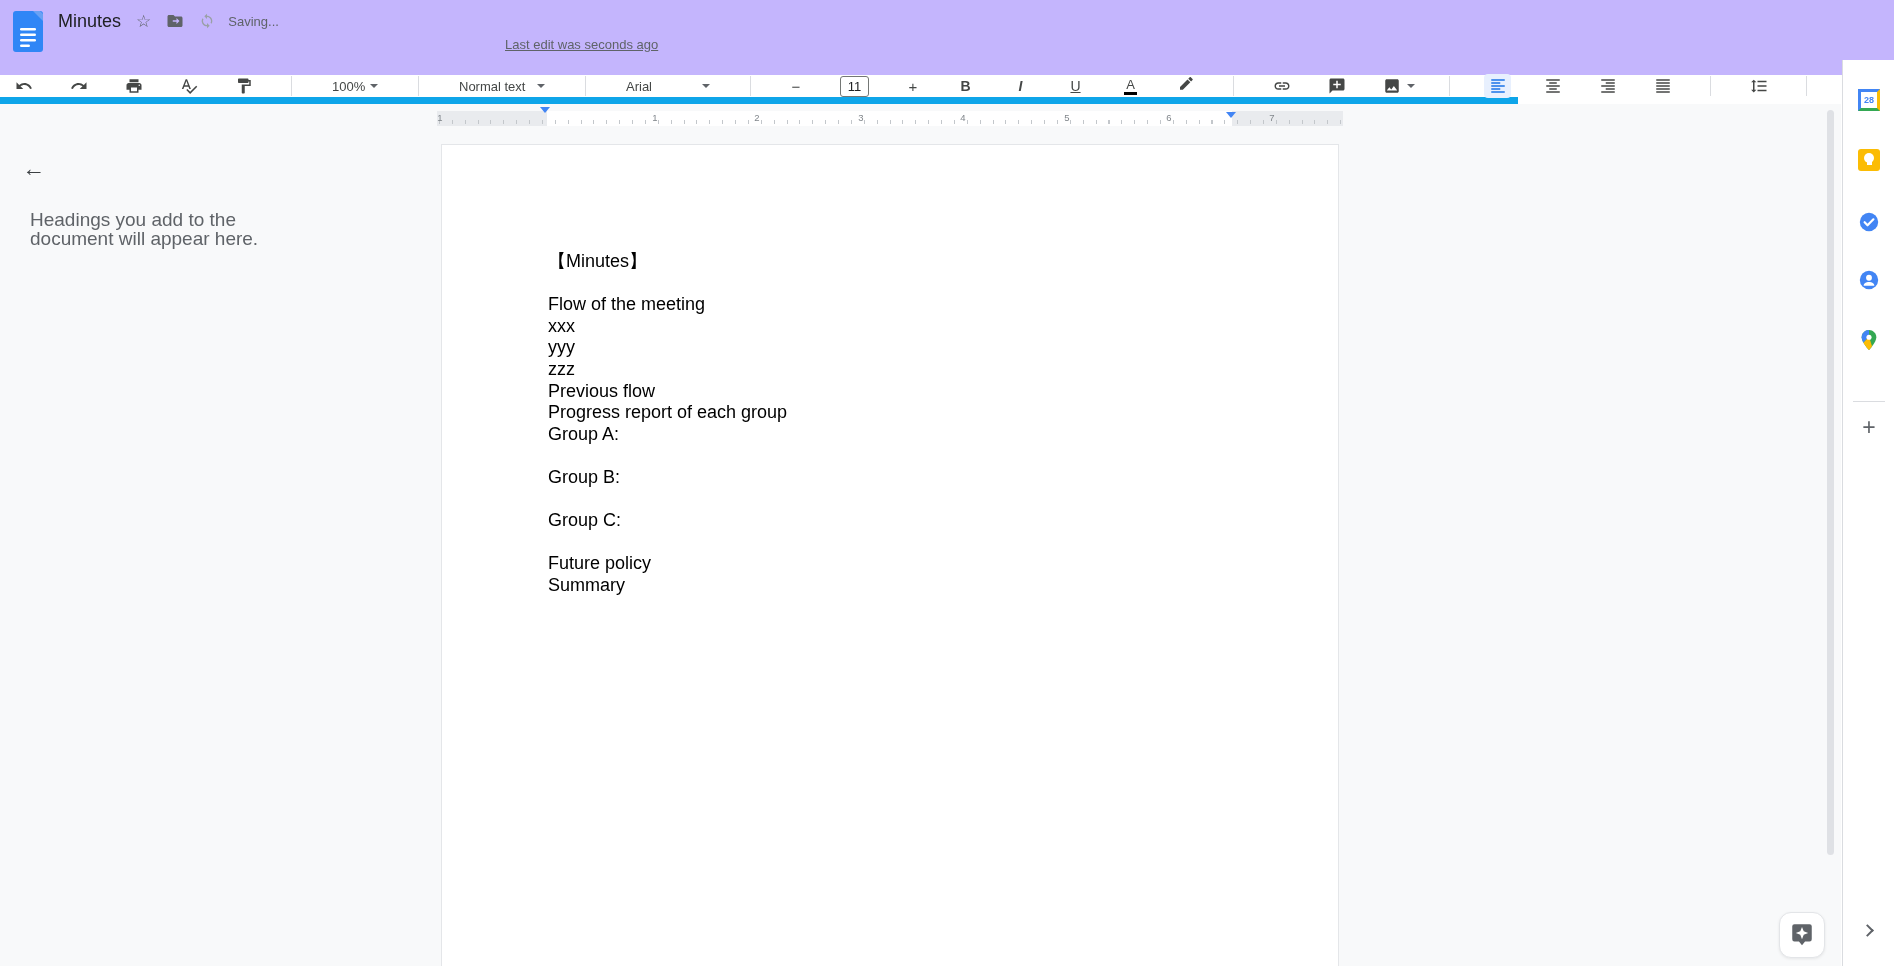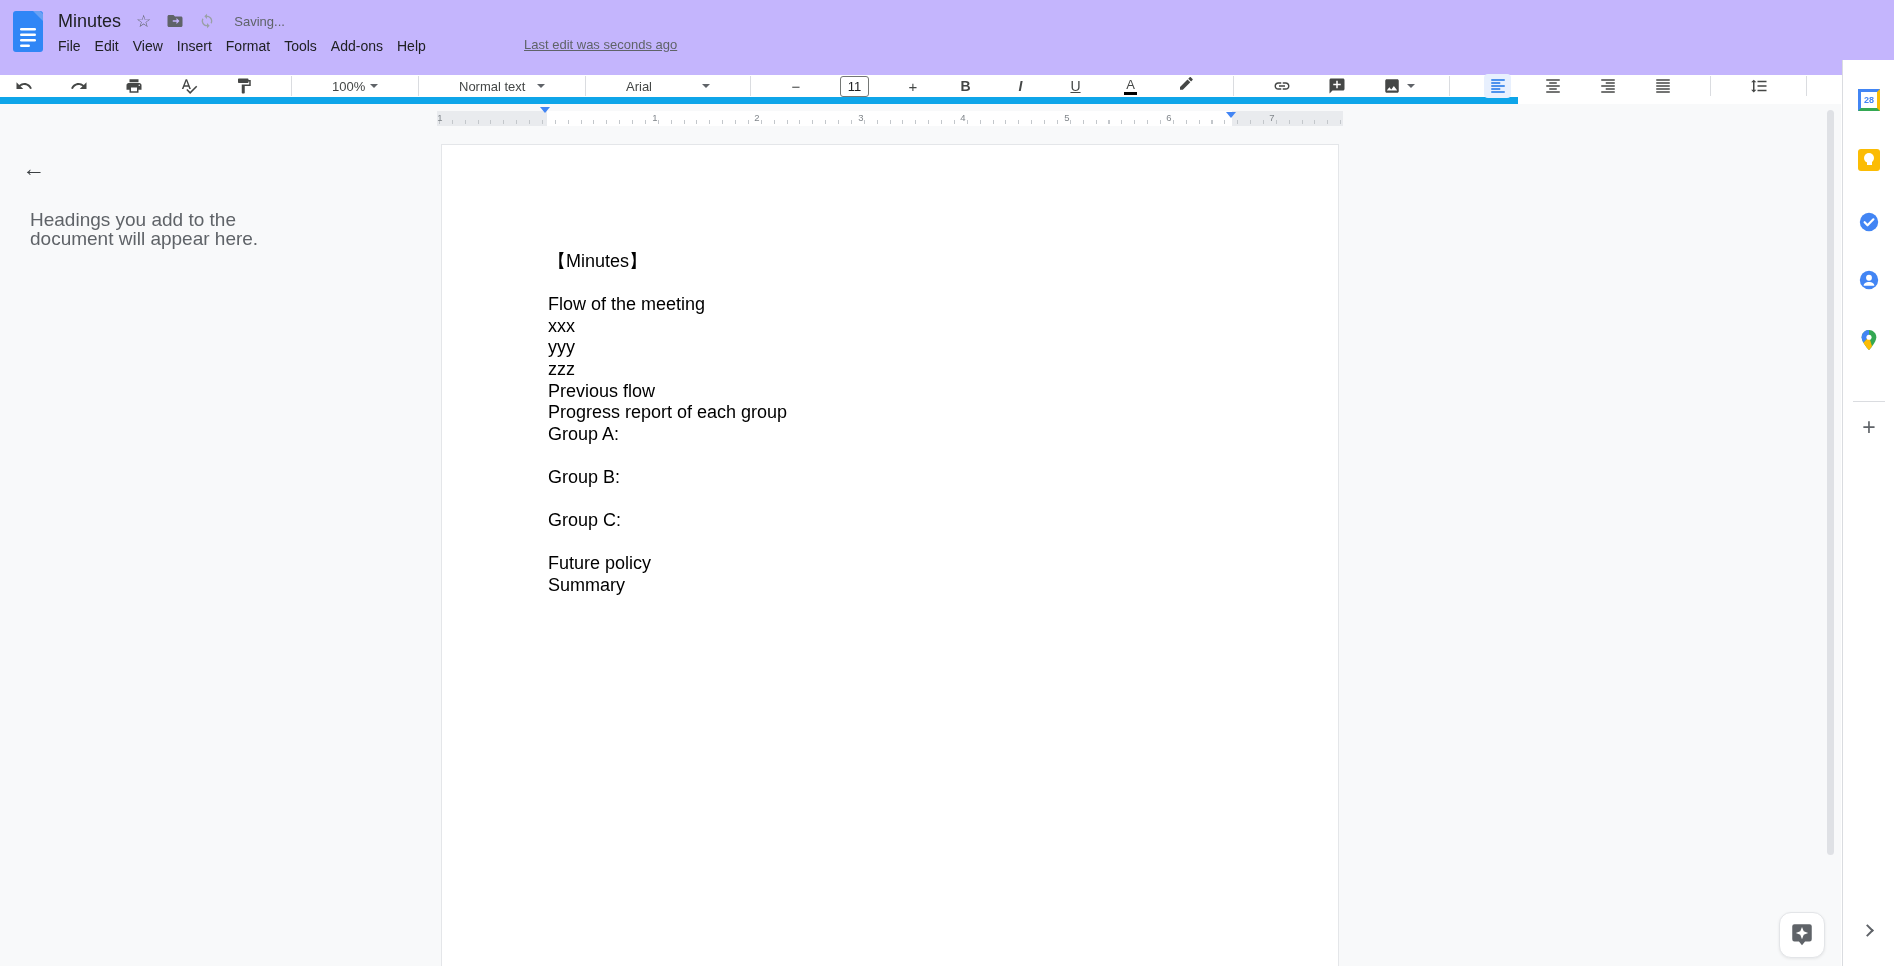--- a/index.html
+++ b/index.html
@@ -9,25 +9,25 @@
     background:#fff; font-family:"Liberation Sans", sans-serif; color:#202124;
   }
 
   
   .header { position:absolute; left:0; top:0; width:1894px; height:75px; background:#c4b5fd; }
   .docs-logo { position:absolute; left:13px; top:11px; width:30px; height:41px; }
   .title-row { position:absolute; left:58px; top:8px; height:26px; display:flex; align-items:center; gap:15px; }
   .doc-title { font-size:18px; color:#202124; }
   .star-glyph { font-size:17px; color:#5f6368; line-height:1; }
   .hicon svg { width:18px; height:18px; fill:#5f6368; display:block; }
-  .saving { display:flex; align-items:center; gap:19px; color:#5f6368; font-size:13px; }
+  .saving { display:flex; align-items:center; gap:13px; color:#5f6368; font-size:13px; }
   .saving svg { width:16px; height:16px; fill:#9aa0a6; }
   .menu-row { position:absolute; left:51px; top:35px; display:flex; align-items:center; height:22px; }
   .menu-item { padding:0 7px; font-size:14px; color:#202124; border-radius:4px; cursor:default; }
-  .last-edit { margin-left:27px; font-size:13px; color:#5f6368; text-decoration:underline; }
+  .last-edit { margin-left:8px; font-size:13px; color:#5f6368; text-decoration:underline; }
 
   .header-right { position:absolute; right:9px; top:0; height:62px; display:flex; align-items:center; }
   .comment-history-btn { margin-right:25px; width:26px; height:26px; display:flex; align-items:center; justify-content:center; }
   .comment-history-btn svg { width:22px; height:22px; fill:#5f6368; }
   .present-pill { width:58px; height:34px; border:1px solid #dadce0; border-radius:17px; background:#fff;
                   display:flex; align-items:center; justify-content:center; gap:5px; margin-right:15px; }
   .present-pill svg { width:20px; height:20px; fill:#1a73e8; }
   .share-btn { height:36px; padding:0 16px 0 12px; background:#1a73e8; border:none; border-radius:4px;
                display:flex; align-items:center; gap:9px; color:#fff; font-size:14px; font-weight:600; margin-right:45px; }
   .share-btn svg { width:18px; height:18px; }
@@ -132,38 +132,20 @@
         </svg>
     </span>
     <span class="saving">
       <svg viewBox="0 0 24 24">
           <path d="M12 4V1L8 5l4 4V6c3.31 0 6 2.69 6 6 0 1.01-.25 1.97-.7 2.8l1.46 1.46C19.54 15.03 20 13.57 20 12c0-4.42-3.58-8-8-8zm0 14c-3.31 0-6-2.69-6-6 0-1.01.25-1.97.7-2.8L5.24 7.74C4.46 8.97 4 10.43 4 12c0 4.42 3.58 8 8 8v3l4-4-4-4v3z"></path>
         </svg>
       <span>Saving...</span>
     </span>
   </div>
 
-  <div class="menu-row">
-
-      <span class="menu-item">File</span>
-
-      <span class="menu-item">Edit</span>
-
-      <span class="menu-item">View</span>
-
-      <span class="menu-item">Insert</span>
-
-      <span class="menu-item">Format</span>
-
-      <span class="menu-item">Tools</span>
-
-      <span class="menu-item">Add-ons</span>
-
-      <span class="menu-item">Help</span>
-    </div>
   <span class="last-edit" style="position:absolute; left:497px; top:37px;">Last edit was seconds ago</span>
 
 </div>
 
 <div class="toolbar">
   <span class="tbtn">
       <svg viewBox="0 0 24 24">
         <path d="M12.5 8c-2.65 0-5.05.99-6.9 2.6L2 7v9h9l-3.62-3.62c1.39-1.16 3.16-1.88 5.12-1.88 3.54 0 6.55 2.31 7.6 5.5l2.37-.78C21.08 11.03 17.15 8 12.5 8z"></path>
       </svg>
     </span>

